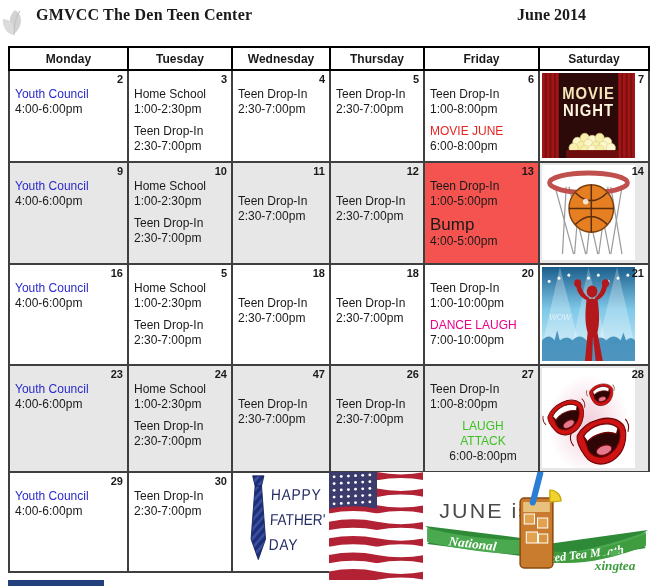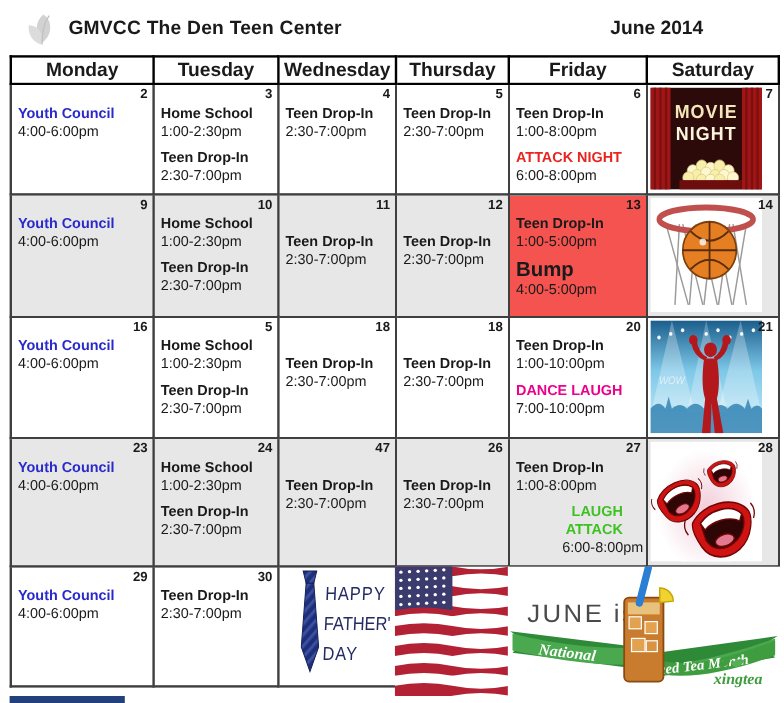--- a/index.html
+++ b/index.html
@@ -1,36 +1,36 @@
 <!DOCTYPE html>
 <html><head>
 <meta charset="utf-8">
 <style>
   html,body{margin:0;padding:0;background:#fff;}
   .page{position:relative;width:653px;height:586px;background:#fff;overflow:hidden;
         font-family:"Liberation Sans",sans-serif;color:#1a1a1a;}
-  .topbar{position:absolute;left:21px;top:6px;right:5px;height:36px;display:flex;align-items:center;}
+  .topbar{position:absolute;left:0;top:6px;right:5px;height:36px;display:flex;align-items:flex-start;font-family:Liberation Serif, serif;}
   .leaf{width:30px;height:32px;flex:0 0 auto;}
   .title{font-size:16px;font-weight:bold;margin-left:6px;letter-spacing:.2px;}
   .month{font-size:16px;font-weight:bold;margin-left:auto;margin-right:62px;}
   table.cal{position:absolute;left:8px;top:46px;width:640px;border-collapse:collapse;table-layout:fixed;}
-  .cal th{border:2px solid #000;background:#fff;font-size:16px;font-weight:bold;height:19px;padding:1px 0;}
+  .cal th{border:2px solid #000;background:#fff;font-size:12px;font-weight:bold;height:19px;padding:1px 0;}
   .cal td{border:2px solid #3f3f3f;vertical-align:top;padding:0;background:#fff;position:relative;overflow:visible;}
   tr.shaded td{background:#e7e7e7;}
   td.red-cell{background:#f4534f !important;}
   tr.h1{height:87px;} tr.h2{height:102px;} tr.h3{height:101px;} tr.h4{height:101px;} tr.h5{height:100px;}
   .date{ text-align:right;font-weight:bold;font-size:11px;padding:2px 4px 0 0;line-height:12px;}
   .evs{padding:2px 2px 0 5px;font-size:12px;line-height:15px;}
   td.gap .evs{padding-top:17px;}
   .ev{margin-bottom:7px;}
-  .ev .nm{font-weight:bold;}
+  .ev .nm{font-weight:normal;}
   .ev .tm{}
   .nm.blue{color:#2929cc;} .nm.red{color:#e8251f;} .nm.magenta{color:#ec008c;} .nm.green{color:#3ec122;}
   .ev.large .nm{font-size:17px;line-height:18px;}
-  .ev.center{text-align:right;} .ev.center .nm{max-width:72px;margin:0 auto;}
+  .ev.center{text-align:center;} .ev.center .nm{max-width:72px;margin:0 auto;}
   .img-date{position:absolute;top:2px;right:4px;font-weight:bold;font-size:11px;z-index:3;}
   .pic{position:absolute;left:2px;top:2px;right:13px;bottom:3px;}
   .pic.fd{left:2px;top:1px;right:4px;bottom:4px;}
   .pic.bleed{left:-2px;top:-1px;right:-2px;bottom:-9px;}
   .pic svg{width:100%;height:100%;display:block;}
   .footer-bar{position:absolute;left:8px;top:580px;width:96px;height:6px;background:#22407c;}
 </style>
 </head>
 <body>
 
@@ -108,21 +108,21 @@
             </div>
           </td>
           <td>
             <div class="date">6</div>
             <div class="evs">
               <div class="ev">
                 <div class="nm">Teen Drop-In</div>
                 <div class="tm">1:00-8:00pm</div>
               </div>
               <div class="ev">
-                <div class="nm red">ATTACK NIGHT</div>
+                <div class="nm red">MOVIE JUNE</div>
                 <div class="tm">6:00-8:00pm</div>
               </div>
             </div>
           </td>
           <td>
             <div class="img-date">7</div>
             <div class="pic">
               <svg viewBox="0 0 100 86" preserveAspectRatio="none">
    <rect width="100" height="86" fill="#2d0a0a"></rect>
    <rect x="0" y="0" width="18" height="86" fill="#a01515"></rect>

